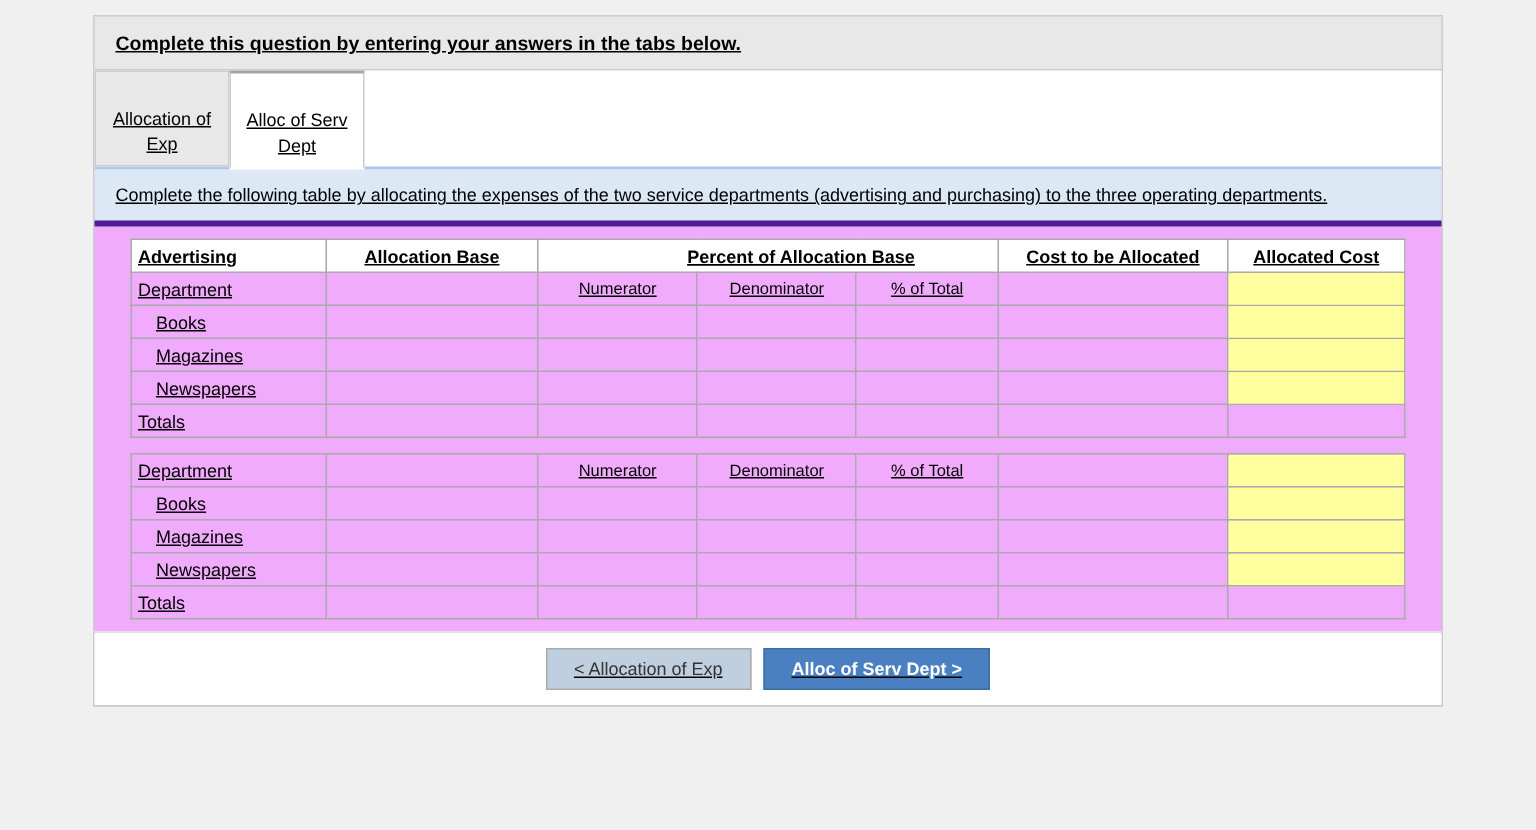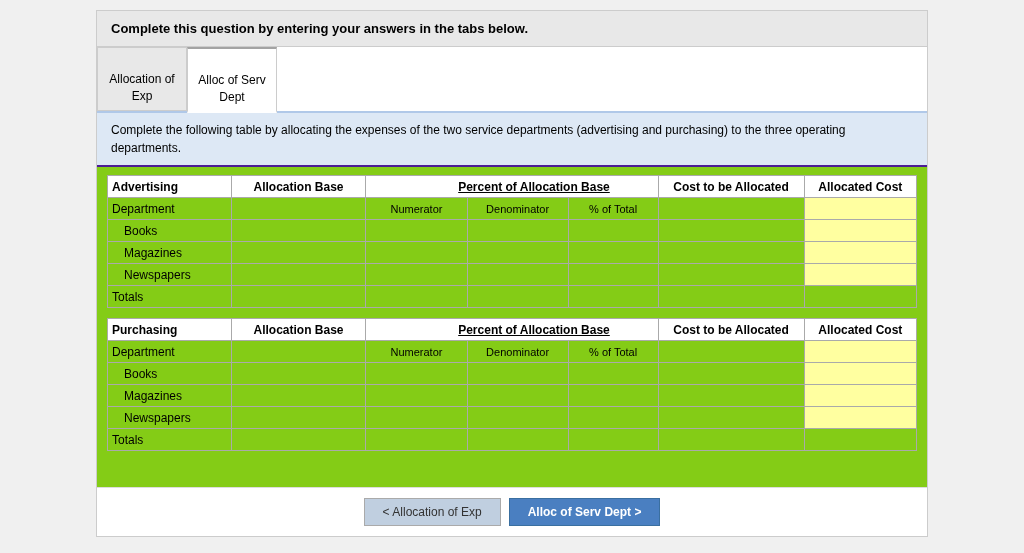--- a/index.html
+++ b/index.html
@@ -1,32 +1,32 @@
 <!DOCTYPE html>
 <html><head>
   <meta charset="utf-8">
   <style>
     * { box-sizing: border-box; margin: 0; padding: 0; }
     body { font-family: Arial, sans-serif; font-size: 12px; background: #f0f0f0; display: flex; justify-content: center; align-items: flex-start; padding: 10px; }
-    .container { width: 832px; background: #84cc16; border: 1px solid #ccc; }
+    .container { width: 900px; background: #f0abfc; border: 1px solid #ccc; text-decoration: underline; }
     .instruction-bar { background: #e8e8e8; padding: 10px 14px; font-weight: bold; font-size: 13px; border-bottom: 1px solid #ccc; }
     .tabs-row { display: flex; border-bottom: 2px solid #b0c8e8; background: #fff; }
     .tab { padding: 6px 6px; border: 1px solid #ccc; background: #fff; cursor: pointer; font-size: 12px; text-align: center; min-width: 90px; }
     .tab.active { background: #fff; border-bottom: 2px solid #fff; margin-bottom: -2px; font-weight: normal; }
     .tab:not(.active) { background: #e8e8e8; }
-    .description { background: #dde8f5; padding: 8px 14px; font-size: 12px; border-bottom: 2px solid #4c1d95; line-height: 1.5; }
-    .table-section { padding: 8px 10px; }
+    .description { background: #dde8f5; padding: 8px 14px; font-size: 12px; border-bottom: 4px solid #4c1d95; line-height: 1.5; }
+    .table-section { padding: 8px 24px; }
     table { width: 100%; border-collapse: collapse; font-size: 12px; }
     th, td { border: 1px solid #aaa; padding: 2px 4px; height: 22px; }
     th { background: #fff; font-weight: bold; text-align: center; }
     .input-cell { padding: 0; }
     .input-cell input { width: 100%; height: 20px; border: none; outline: none; background: transparent; padding: 0 3px; font-size: 12px; }
     .allocated-cell { background: #ffffa0; }
     .allocated-cell input { background: #ffffa0; width: 100%; height: 20px; border: none; outline: none; padding: 0 3px; font-size: 12px; }
-    .nav-buttons { display: flex; justify-content: center; gap: 8px; padding: 10px; background: #fff; border-top: 1px solid #ddd; margin-top: 28px; }
+    .nav-buttons { display: flex; justify-content: center; gap: 8px; padding: 10px; background: #fff; border-top: 1px solid #ddd; }
     .btn-prev { background: #c0cfe0; border: 1px solid #aaa; padding: 6px 18px; font-size: 12px; cursor: pointer; color: #333; }
     .btn-next { background: #4a7fc1; border: 1px solid #3a6fa0; padding: 6px 18px; font-size: 12px; cursor: pointer; color: #fff; font-weight: bold; }
     .underline { text-decoration: underline; margin-left: 44px; }
   </style>
 </head>
 <body>
 
 <div class="container">
 
   <div class="instruction-bar">
@@ -125,27 +125,20 @@
         <col style="width:110px">
         <col style="width:120px">
         <col style="width:90px">
         <col style="width:90px">
         <col style="width:80px">
         <col style="width:130px">
         <col style="width:100px">
       </colgroup>
       <thead>
         <tr>
-          <th style="text-align:left; border-right: 1px solid #aaa;">Purchasing</th>
-          <th>Allocation Base</th>
-          <th colspan="3"><span class="underline">Percent of Allocation Base</span></th>
-          <th>Cost to be Allocated</th>
-          <th>Allocated Cost</th>
-        </tr>
-        <tr>
           <td style="padding-left:4px;">Department</td>
           <td class="input-cell"><input type="text" style=""></td>
           <td style="text-align:center; font-size:11px;">Numerator</td>
           <td style="text-align:center; font-size:11px;">Denominator</td>
           <td style="text-align:center; font-size:11px;">% of Total</td>
           <td class="input-cell"><input type="text" style=""></td>
           <td class="allocated-cell input-cell"><input type="text" style=""></td>
         </tr>
       </thead>
       <tbody>

